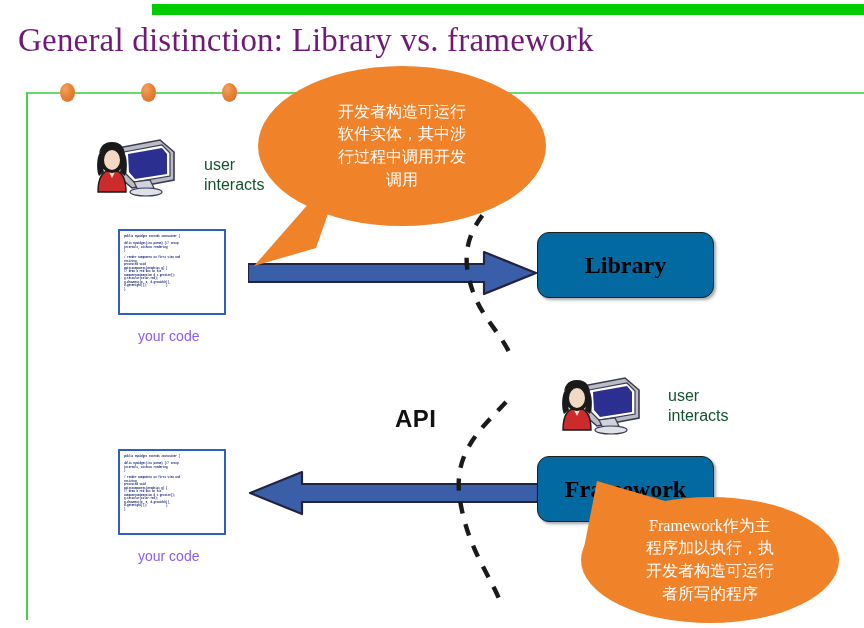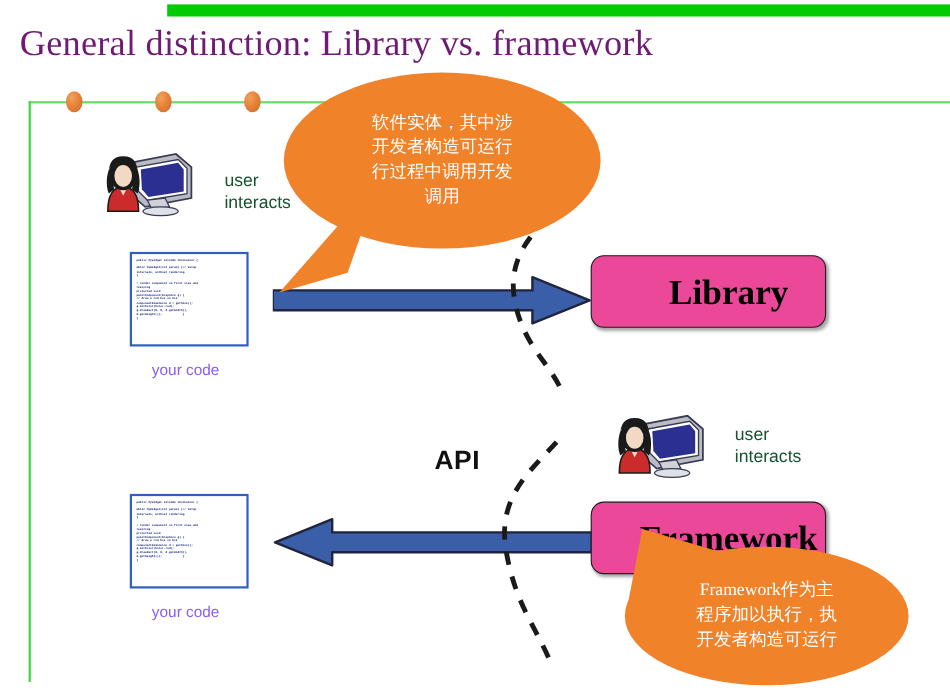--- a/index.html
+++ b/index.html
@@ -54,45 +54,45 @@
   .curve1{left:438px;top:178px;}
   .curve2{left:432px;top:398px;}
 
   
   .api{position:absolute;font-size:24px;font-weight:bold;color:#111111;
        font-family:Liberation Sans, sans-serif;letter-spacing:.5px;}
   .api1{left:400px;top:171px;}
   .api2{left:395px;top:405px;}
 
   
-  .bluebox{position:absolute;background:#ec4899;border:1.6px solid #1d1d1d;
+  .bluebox{position:absolute;background:#0369a1;border:1.6px solid #1d1d1d;
            border-radius:12px;box-shadow:2px 2px 3px rgba(0,0,0,.35);
            display:flex;align-items:center;justify-content:center;
-           font-family:"Liberation Serif",serif;font-weight:bold;font-size:32px;
-           color:#000000;padding-left:37px;}
+           font-family:"Liberation Serif",serif;font-weight:bold;font-size:24px;
+           color:#000000;}
   .boxlib{left:537px;top:232px;width:175px;height:64px;}
   .boxfw{left:537px;top:456px;width:175px;height:64px;}
 
   
   .callout{position:absolute;}
   .callout .bubble{position:absolute;left:0;top:0;width:100%;height:100%;
                    background:#f0822a;border-radius:50%;}
   .callout .tail{position:absolute;}
   .callout .tail svg{display:block;}
   .callout .ctext{position:absolute;left:0;top:0;width:100%;height:100%;
                   display:flex;flex-direction:column;align-items:center;
                   justify-content:center;color:#ffffff;
                   font-family:"Liberation Serif",serif;font-size:16px;
                   line-height:1.42;text-align:center;padding:0 26px;
                   box-sizing:border-box;}
   .callout .ctext div{white-space:nowrap;}
 
   .co1{left:258px;top:66px;width:288px;height:160px;}
   .co1 .tail{left:-6px;top:96px;}
-  .co2{left:568px;top:497px;width:258px;height:126px;}
+  .co2{left:581px;top:497px;width:258px;height:126px;}
   .co2 .tail{left:-8px;top:-22px;}
 </style>
 </head>
 <body>
 
 <div class="top-bar"></div>
 <div class="h-rule"></div>
 <div class="v-rule"></div>
 <div class="bullet b1"></div>
 <div class="bullet b2"></div>
@@ -219,32 +219,33 @@
 <div class="bluebox boxfw">Framework</div>
 
 <div class="callout co1">
   <div class="tail">
     <svg width="110" height="110" viewBox="0 0 110 110">
       <path d="M92 6 L64 86 L2 104 L58 40 Z" fill="#f0822a"></path>
     </svg>
   </div>
   <div class="bubble"></div>
   <div class="ctext">
+    <div>开发者构造可运行</div>
     <div>软件实体，其中涉</div>
-    <div>开发者构造可运行</div>
     <div>行过程中调用开发</div>
     <div>调用</div>
   </div>
 </div>
 
 <div class="callout co2">
   <div class="tail">
     <svg width="110" height="90" viewBox="0 0 110 90">
       <path d="M10 78 L24 6 L92 26 L60 70 Z" fill="#f0822a"></path>
     </svg>
   </div>
   <div class="bubble"></div>
   <div class="ctext">
     <div>Framework作为主</div>
     <div>程序加以执行，执</div>
     <div>开发者构造可运行</div>
+    <div>者所写的程序</div>
   </div>
 </div>
 
 </body></html>

